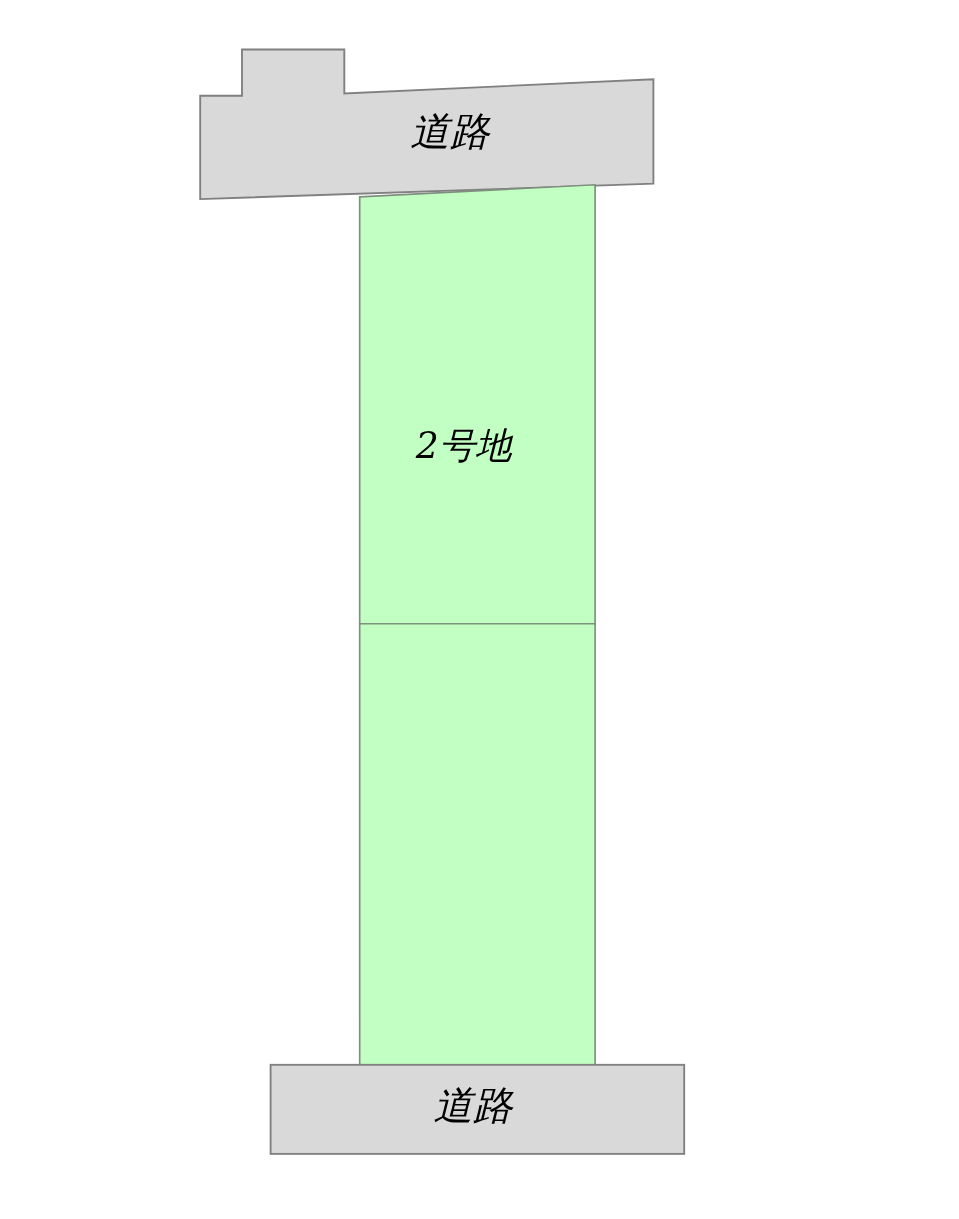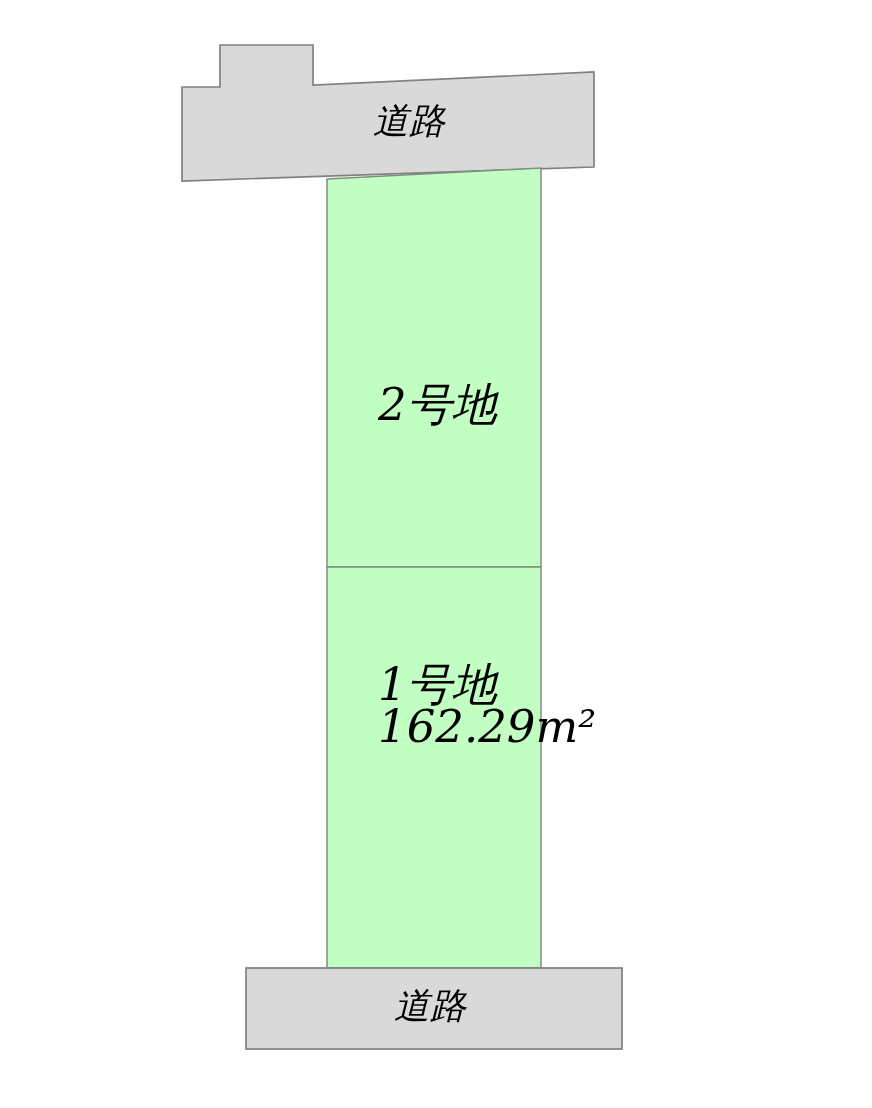--- a/index.html
+++ b/index.html
@@ -50,21 +50,21 @@
     line-height: 1;
   }
   .road-label {
     font-size: 36px;
     transform: translate(-50%, 0);
   }
   .plot-label-block {
     position: absolute;
     font-style: italic;
     color: var(--text, #000000);
-    font-size: 45px;
+    font-size: 33px;
     line-height: 42px;
     white-space: nowrap;
   }
   .north-label {
     font-family: "DejaVu Sans", "Liberation Sans", sans-serif;
     font-weight: bold;
     font-style: italic;
     font-size: 27px;
     transform: translate(-50%, 0);
   }
@@ -91,22 +91,18 @@
       <line class="compass-line" x1="748" y1="366" x2="830" y2="366"></line>
     </g>
   </svg>
 
   <div class="label road-label" style="left:409px; top:103px;">道路</div>
 
   <div class="plot-label-block" style="left:378px; top:384px;">
     <div>2号地</div>
   </div>
 
-  <div class="plot-label-block" style="left:378px; top:664px;">
-    <div>1号地</div>
-    <div>162.29m²</div>
-  </div>
 
   <div class="label road-label" style="left:430px; top:988px;">道路</div>
 
   <div class="label north-label" style="left:792px; top:170px;">N</div>
 
 </div>
 
 </body></html>

